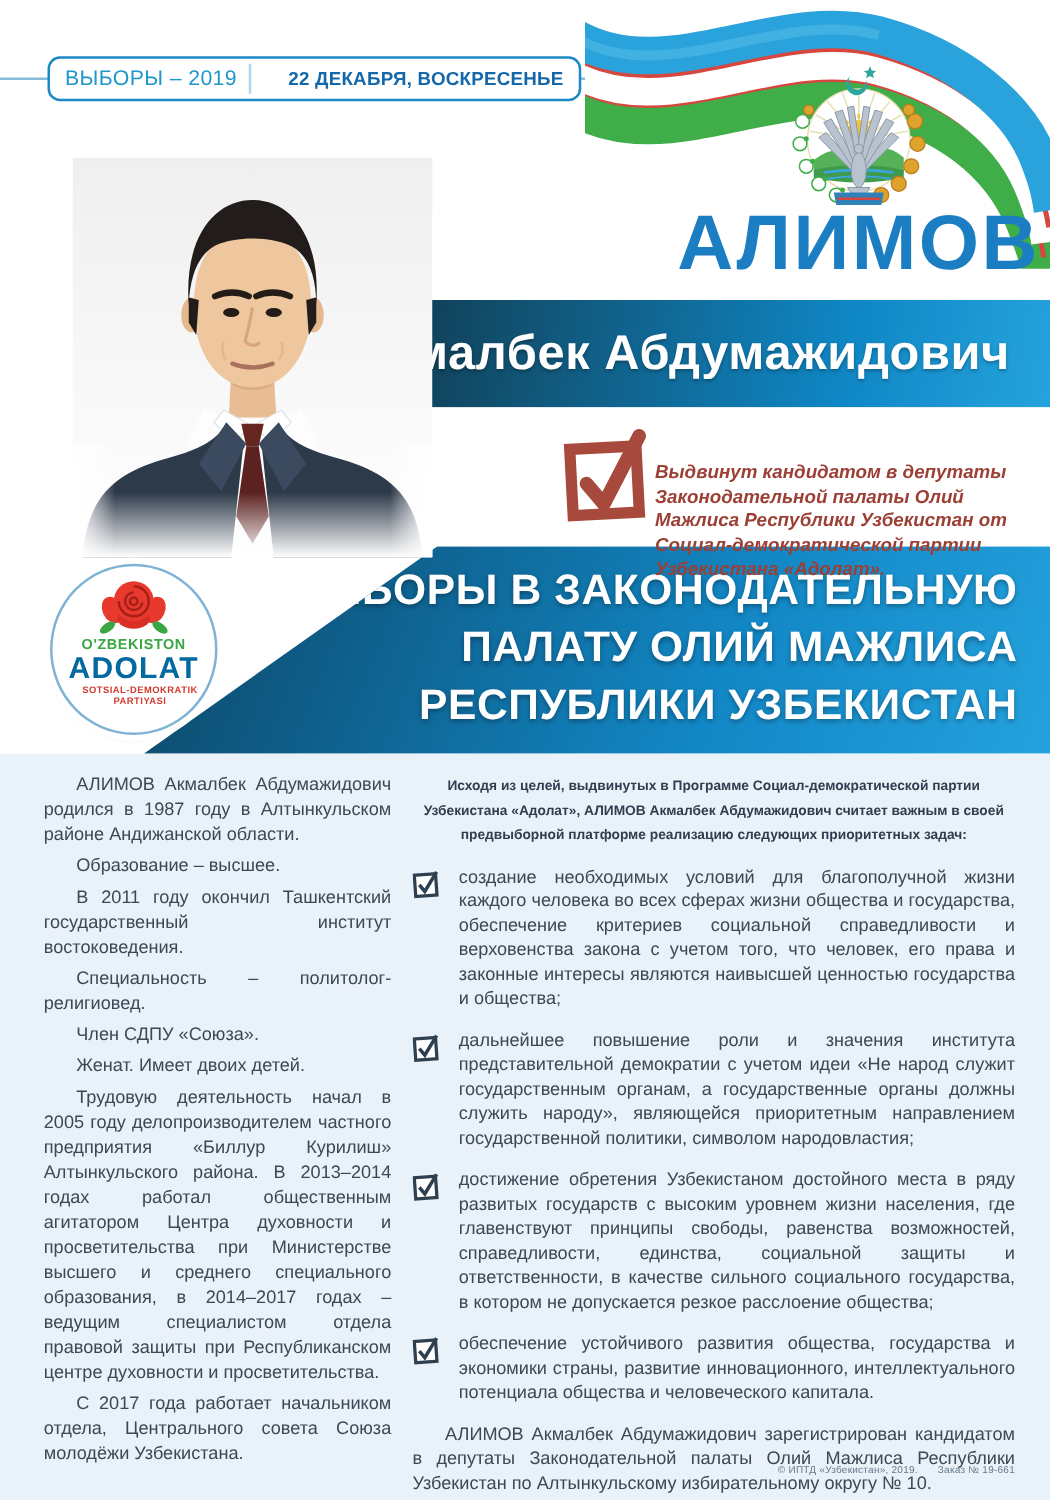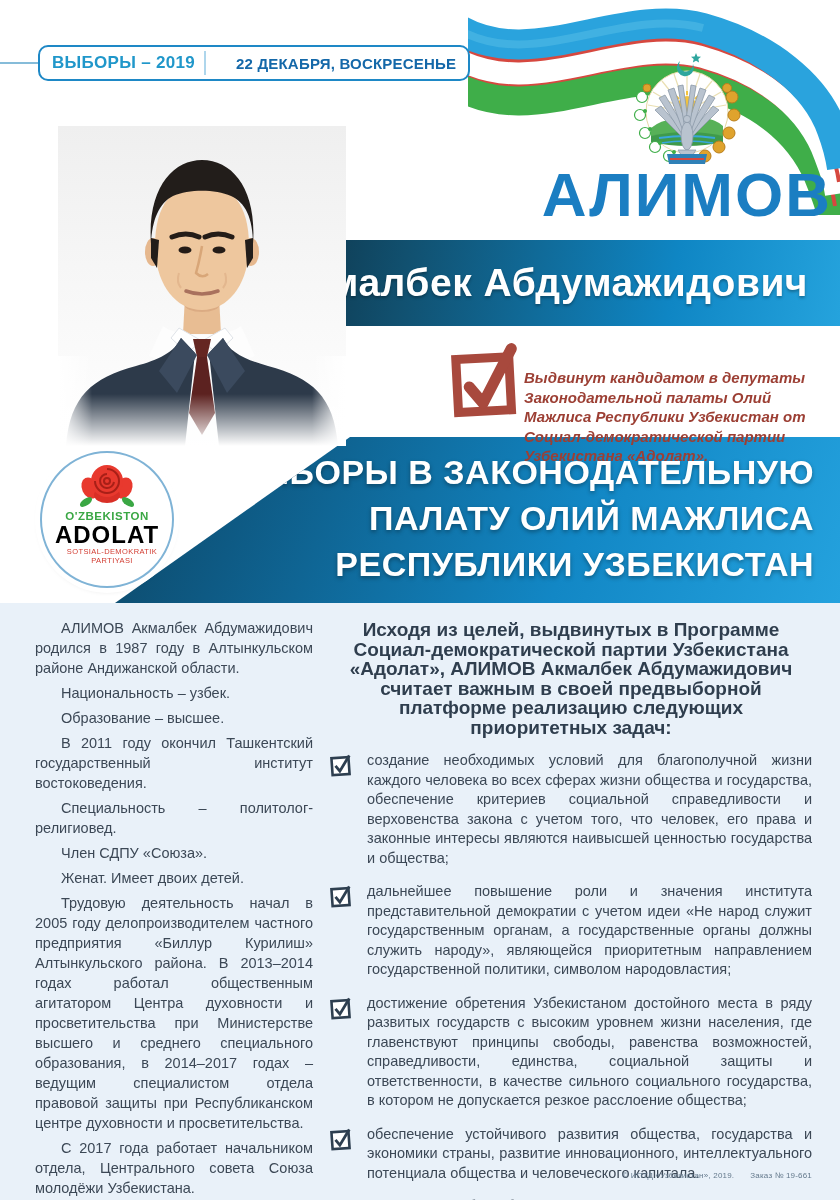--- a/index.html
+++ b/index.html
@@ -3,21 +3,21 @@
 <meta charset="utf-8">
 <style>
   html,body{margin:0;padding:0;background:#ffffff;}
   .poster{position:relative;width:840px;height:1200px;overflow:hidden;background:#ffffff;
           font-family:"Liberation Sans", sans-serif;}
 
   
   .hairline{position:absolute;left:0;top:62px;width:528px;height:2px;background:#86bcd9;z-index:1;}
   .badge{position:absolute;left:38px;top:45px;height:36px;border:2px solid #1e88c6;border-radius:10px;
          background:#fff;display:flex;align-items:center;padding:0 12px;z-index:5;box-sizing:border-box;}
-  .badge-left{color:#2097ca;font-weight:bold;font-size:17px;white-space:nowrap;letter-spacing:.3px;}
+  .badge-left{color:#2097ca;font-weight:normal;font-size:17px;white-space:nowrap;letter-spacing:.3px;}
   .badge-sep{width:2px;height:24px;background:#aed6ec;margin:0 9px;}
   .badge-right{color:#1468a9;font-weight:bold;font-size:15px;white-space:nowrap;letter-spacing:.2px;margin-left:21px;}
 
   .flag-ribbon{position:absolute;right:0;top:0;z-index:2;}
   .emblem{position:absolute;left:628px;top:48px;z-index:3;}
 
   
   .surname{position:absolute;right:8px;top:164px;color:#1b7ec2;font-size:62px;font-weight:bold;
            letter-spacing:2px;z-index:2;line-height:1;}
   .name-band{position:absolute;left:235px;right:0;top:240px;height:86px;z-index:1;
@@ -37,32 +37,32 @@
                background:linear-gradient(112deg,#0c3950 0%,#0e5a84 30%,#1287c5 68%,#24a2de 100%);
                clip-path:polygon(350px 0,840px 0,840px 166px,115px 166px);}
   .main-banner .lines{position:absolute;right:26px;top:12px;text-align:right;}
   .main-banner .lines div{color:#fff;font-weight:bold;font-size:34px;line-height:46px;letter-spacing:.5px;
                           text-shadow:0 2px 4px rgba(0,0,0,.35);white-space:nowrap;}
 
   .party-logo{position:absolute;left:40px;top:451px;width:134px;height:137px;background:#fff;
               border:2px solid #7fb3d6;border-radius:50%;z-index:4;display:flex;flex-direction:column;
               align-items:center;box-sizing:border-box;box-shadow:0 0 0 5px #ffffff,0 2px 6px rgba(0,0,0,.18);}
   .pl-country{color:#3aa744;font-weight:bold;font-size:11.5px;letter-spacing:.5px;margin-top:1px;}
-  .pl-name{color:#000000;font-weight:bold;font-size:24px;letter-spacing:1px;line-height:1.05;}
-  .pl-sub{color:#d23b30;font-weight:normal;font-size:7.5px;letter-spacing:.4px;line-height:9px;padding-left:10px;}
+  .pl-name{color:#0369a1;font-weight:bold;font-size:24px;letter-spacing:1px;line-height:1.05;}
+  .pl-sub{color:#d23b30;font-weight:bold;font-size:7.5px;letter-spacing:.4px;line-height:9px;padding-left:10px;}
 
   
   .content-bg{position:absolute;left:0;top:603px;width:840px;height:597px;background:#e9f1f9;z-index:0;}
 
   .bio{position:absolute;left:35px;top:618px;width:278px;z-index:2;color:#3c4856;
        font-size:14.5px;line-height:20px;text-align:justify;}
   .bio p{margin:0 0 5px 0;text-indent:26px;}
 
   .platform{position:absolute;left:330px;top:620px;width:482px;z-index:2;color:#3c4856;}
-  .platform-intro{font-weight:bold;text-align:center;color:#2f3e4e;font-size:19px;line-height:19.5px;margin:0 0 14px 0;}
+  .platform-intro{font-weight:bold;text-align:center;color:#2f3e4e;font-size:11px;line-height:19.5px;margin:0 0 14px 0;}
   .platform-item{display:flex;gap:13px;margin:0 0 14px 0;font-size:14.5px;line-height:19.5px;text-align:justify;}
   .platform-item .box{flex:0 0 auto;margin-top:2px;}
   .closing{font-size:14.5px;line-height:19.5px;text-align:justify;text-indent:26px;margin:2px 0 0 0;}
 
   .footer{position:absolute;right:28px;bottom:20px;z-index:2;font-size:8px;color:#64798c;
           display:flex;gap:16px;letter-spacing:.2px;}
 </style>
 </head>
 <body>
 
@@ -242,21 +242,20 @@
       <ellipse cx="51" cy="43" rx="7" ry="3.5" fill="#3aa744" transform="rotate(35 51 43)"></ellipse>
     </svg>
     <span class="pl-country">O'ZBEKISTON</span>
     <span class="pl-name">ADOLAT</span>
     <span class="pl-sub">SOTSIAL-DEMOKRATIK</span>
     <span class="pl-sub">PARTIYASI</span>
   </div>
 
   <div class="bio">
     <p>АЛИМОВ Акмалбек Абдумажидович родился в 1987 году в Алтынкульском районе Андижанской области.</p>
-    <p>Национальность – узбек.</p>
     <p>Образование – высшее.</p>
     <p>В 2011 году окончил Ташкентский государственный институт востоковедения.</p>
     <p>Специальность – политолог-религиовед.</p>
     <p>Член СДПУ «Союза».</p>
     <p>Женат. Имеет двоих детей.</p>
     <p>Трудовую деятельность начал в 2005 году делопроизводителем частного предприятия «Биллур Курилиш» Алтынкульского района. В 2013–2014 годах работал общественным агитатором Центра духовности и просветительства при Министерстве высшего и среднего специального образования, в 2014–2017 годах – ведущим специалистом отдела правовой защиты при Республиканском центре духовности и просветительства.</p>
     <p>С 2017 года работает начальником отдела, Центрального совета Союза молодёжи Узбекистана.</p>
   </div>
 
   <div class="platform">

